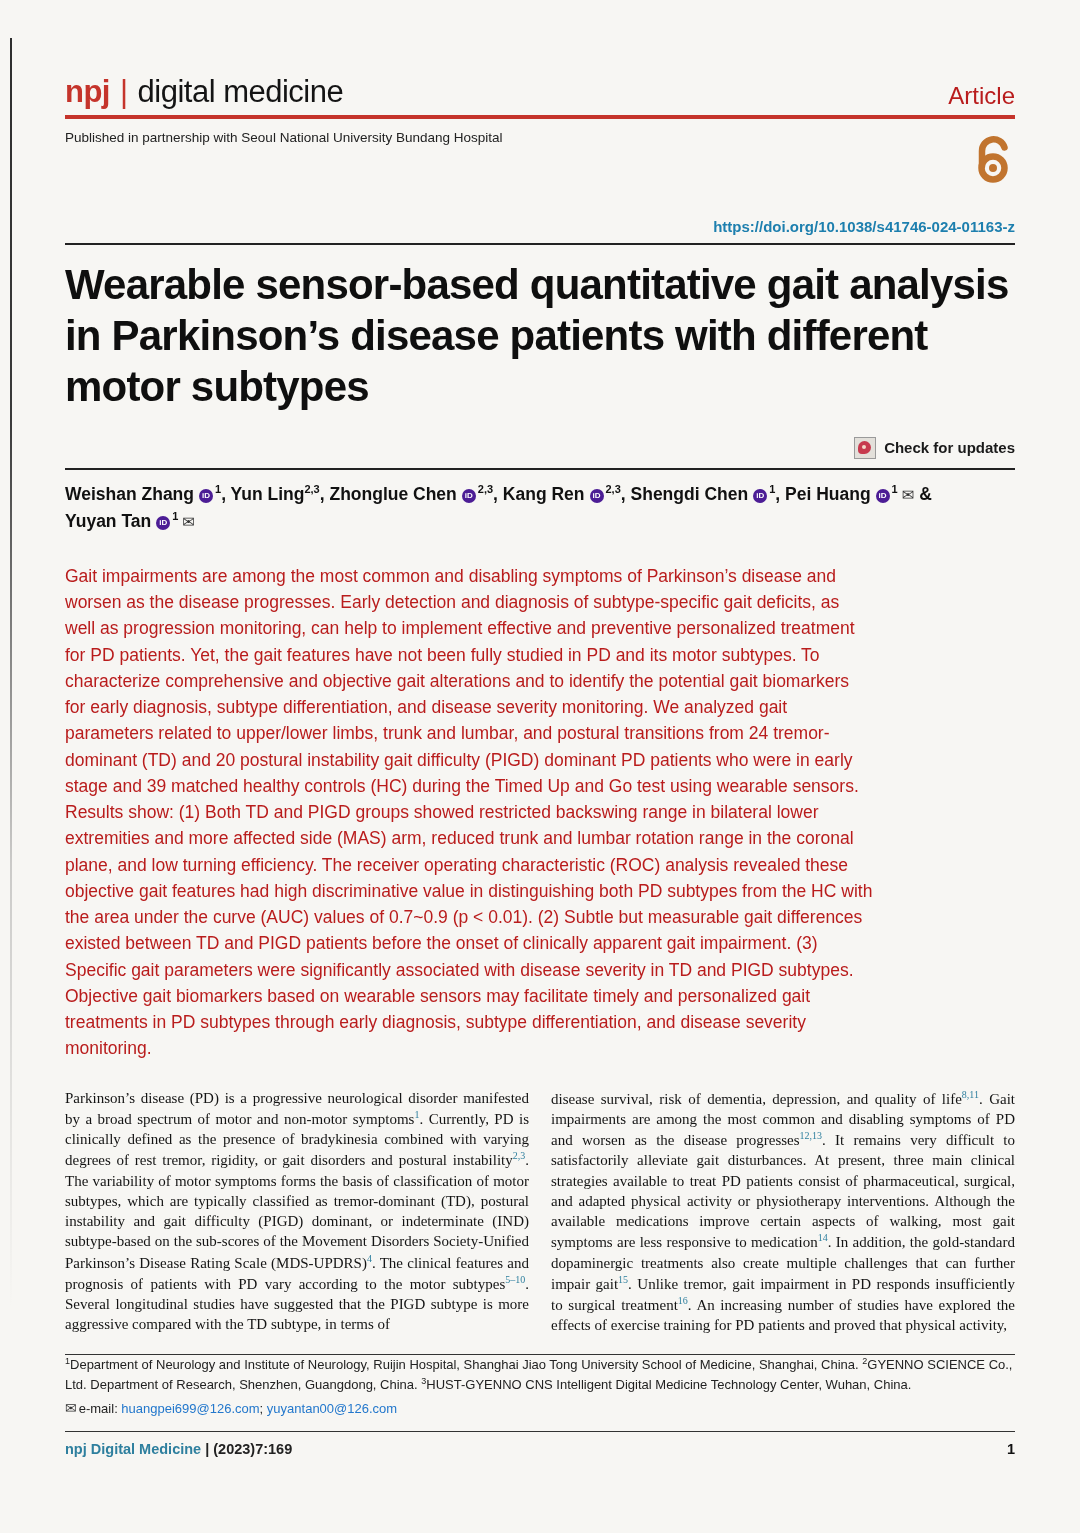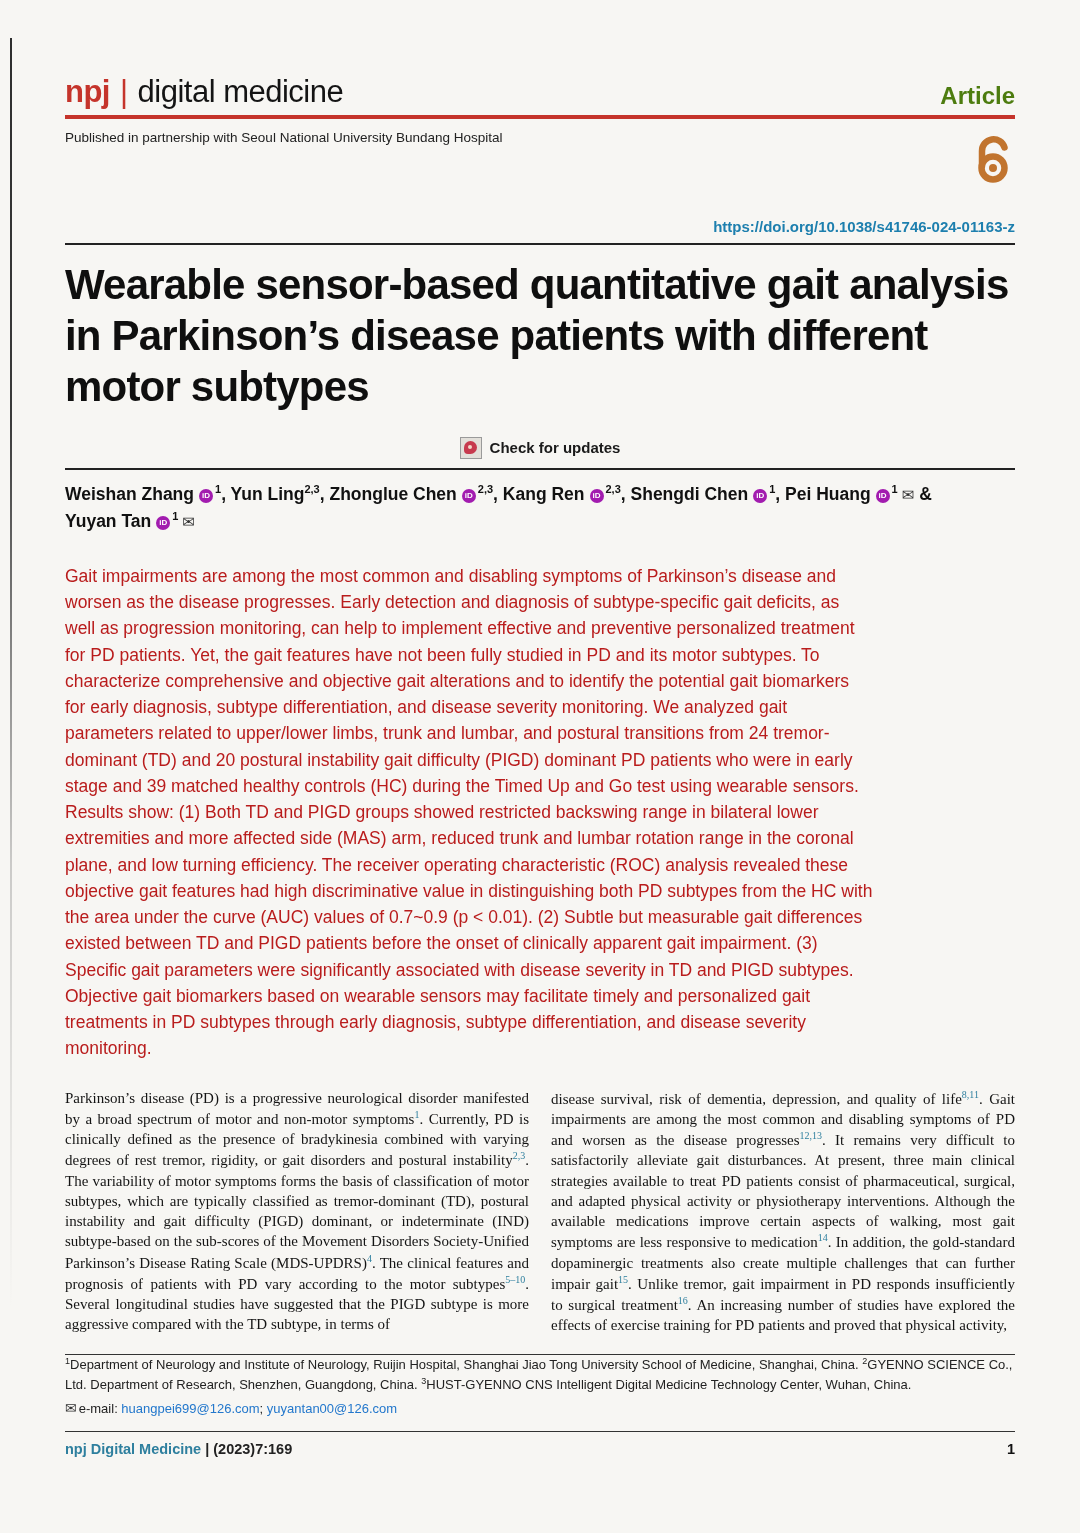--- a/index.html
+++ b/index.html
@@ -16,45 +16,45 @@
     background:linear-gradient(#2e2e2e,#3a3a3a 30%,rgba(120,120,120,.35) 65%,rgba(120,120,120,0));
   }
   .page{position:absolute;left:65px;top:4px;width:950px;}
 
   
   .masthead{display:flex;justify-content:space-between;align-items:flex-end;margin-top:70px;}
   .logo{font-size:31px;letter-spacing:-0.5px;display:flex;align-items:baseline;}
   .logo-npj{color:#c5342b;font-weight:600;}
   .logo-sep{color:#c5342b;font-weight:200;margin:0 10px;}
   .logo-rest{color:#141414;font-weight:500;}
-  .article-type{font-size:24px;font-weight:700;color:#4d7c0f;}
+  .article-type{font-size:24px;font-weight:400;color:#b91c1c;}
   .red-rule{height:4px;background:#c5342b;margin-top:5px;}
   .partnership-row{display:flex;justify-content:space-between;align-items:flex-start;margin-top:9px;}
   .partnership{font-size:13.5px;color:#222;padding-top:2px;}
   .oa-icon{width:44px;height:52px;margin-top:4px;}
 
   
   .doi-row{text-align:right;margin-top:34px;font-size:15px;font-weight:600;}
   .doi-link{color:#1d7fae;text-decoration:none;}
   .black-rule{height:2px;background:#222;margin-top:8px;}
   .title{font-size:42px;line-height:1.22;font-weight:700;letter-spacing:-0.8px;color:#0f0f0f;margin:14px 0 0 0;}
 
   
-  .updates-row{display:flex;justify-content:center;margin-top:24px;}
+  .updates-row{display:flex;justify-content:flex-end;margin-top:24px;}
   .updates-badge{display:flex;align-items:center;gap:8px;font-size:15px;font-weight:700;color:#1a1a1a;cursor:pointer;}
   .crossmark{width:20px;height:20px;background:#e3e0da;border:1px solid #9a9a9a;position:relative;display:inline-block;}
   .crossmark-dot{position:absolute;left:3px;top:3px;width:13px;height:13px;border-radius:50% 50% 50% 4px;background:#c73a4e;}
   .crossmark-dot::after{content:"";position:absolute;left:4px;top:4px;width:4px;height:4px;border-radius:50%;background:#f3d9c9;}
   .authors-rule{height:2px;background:#222;margin-top:9px;}
   .authors{font-size:17.5px;font-weight:700;line-height:1.55;margin-top:11px;color:#111;}
   .authors sup{font-size:11px;}
   .inline-icon{font-style:normal;}
   .inline-icon.orcid{
     display:inline-block;width:14px;height:14px;border-radius:50%;
-    background:#a21caf;color:#fff;font-size:8px;font-weight:700;text-align:center;
+    background:#4c1d95;color:#fff;font-size:8px;font-weight:700;text-align:center;
     line-height:14px;margin:0 2px 0 5px;vertical-align:2px;letter-spacing:0;
   }
   .inline-icon.envelope{font-size:15px;margin-left:4px;color:#333;font-weight:400;}
 
   
   .abstract{margin-top:28px;width:808px;font-size:17.5px;line-height:1.5;color:#b91c1c;}
 
   
   .columns{display:flex;gap:22px;margin-top:26px;font-family:"Liberation Serif",serif;
     font-size:15px;line-height:1.35;text-align:justify;color:#141414;}

